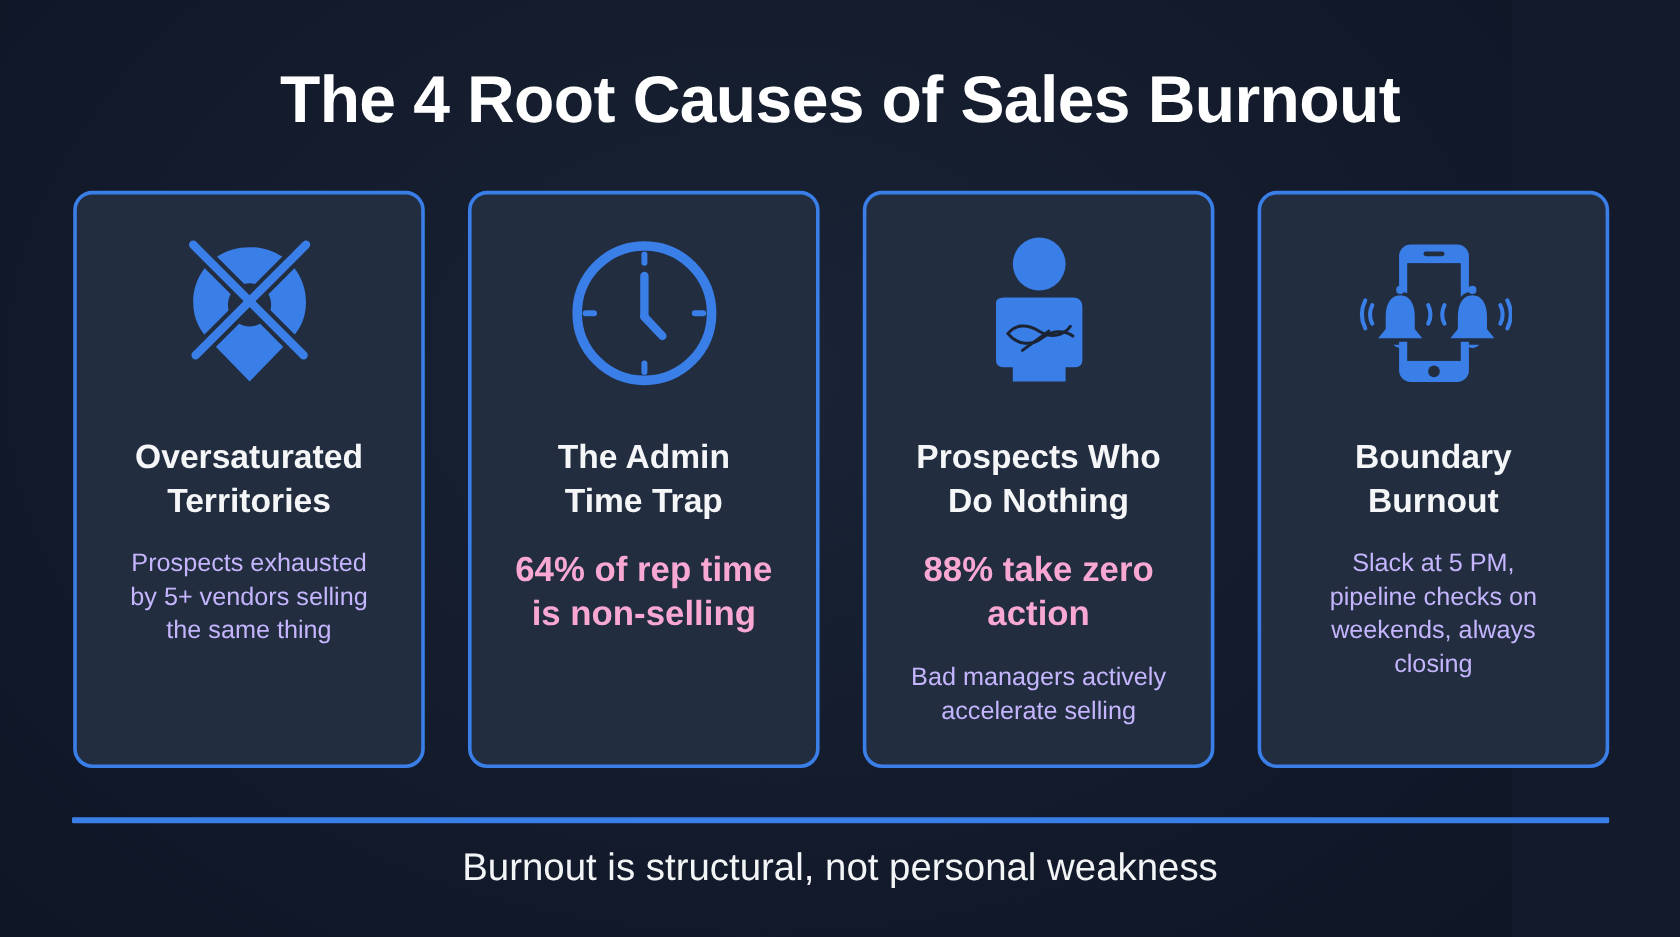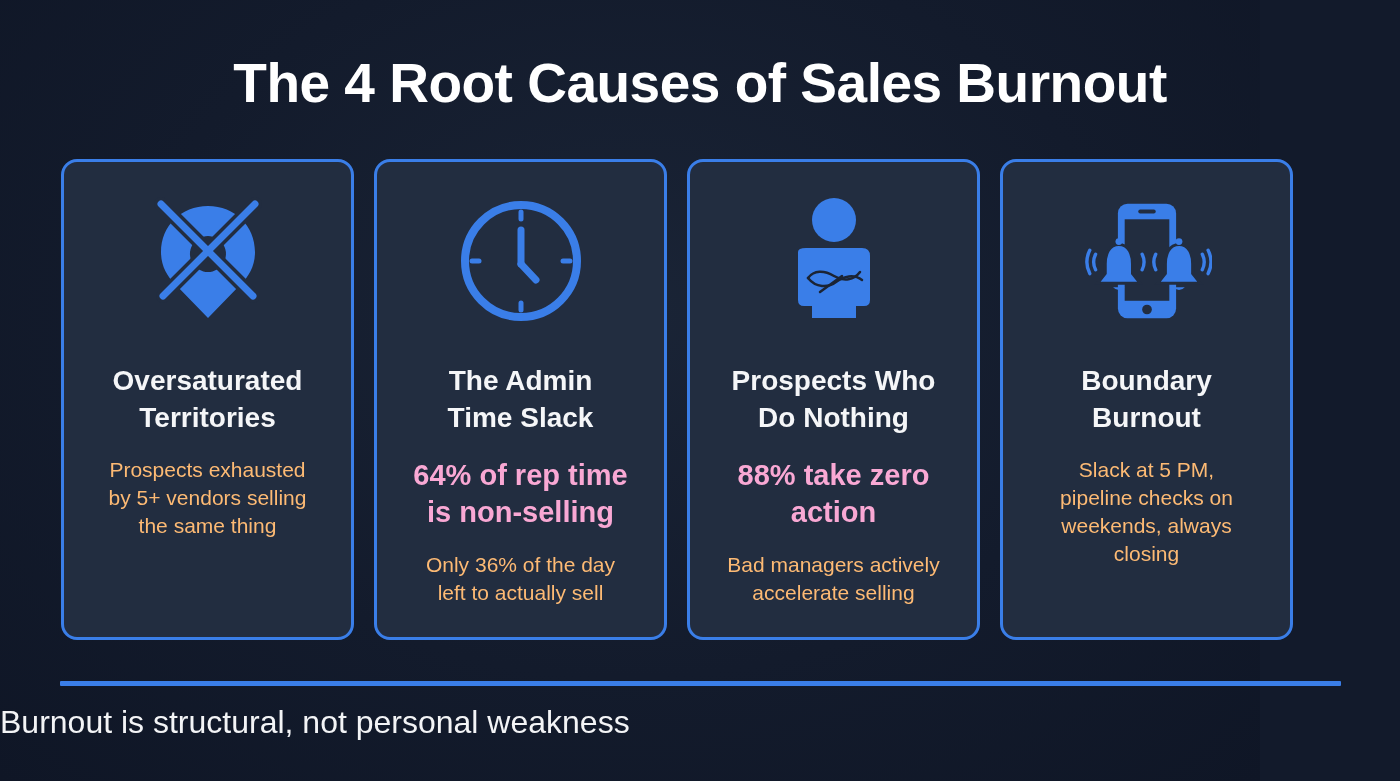--- a/index.html
+++ b/index.html
@@ -13,21 +13,21 @@
     background: radial-gradient(ellipse at 50% 40%, #1a2436 0%, #131b2c 55%, #0f1626 100%);
   }
   .title {
     position: absolute; top: 48px; left: 0; width: 1400px;
     text-align: center; color: #ffffff;
     font-size: 55px; font-weight: 700; letter-spacing: -0.5px;
     line-height: 70px;
   }
   .cards {
     position: absolute; top: 159px; left: 61px;
-    display: flex; gap: 20px;
+    display: flex; gap: 36px;
   }
   .card {
     width: 293px; height: 481px;
     background: #222d40;
     border: 3px solid #3a7ee8;
     border-radius: 16px;
     display: flex; flex-direction: column; align-items: center;
     padding-top: 34px;
   }
   .icon { width: 130px; height: 130px; display: flex; align-items: center; justify-content: center; }
@@ -36,32 +36,32 @@
     color: #f5f6f8; font-size: 28px; font-weight: 700; line-height: 37px;
     text-align: center; white-space: pre-line;
   }
   .stat {
     margin-top: 21px;
     color: #f9a8d4; font-size: 29px; font-weight: 700; line-height: 37px;
     text-align: center; white-space: pre-line;
   }
   .desc {
     margin-top: 16px;
-    color: #fdba74; font-size: 21px; line-height: 28px;
+    color: #c4b5fd; font-size: 21px; line-height: 28px;
     text-align: center; white-space: pre-line;
   }
   .card.has-stat .desc { margin-top: 20px; }
   .card:not(.has-stat) .desc { margin-top: 20px; }
   .divider {
     position: absolute; top: 681px; left: 60px; width: 1281px; height: 5px;
     background: #3a7ee8; border-radius: 1px;
   }
   .footer {
     position: absolute; top: 700px; left: 0; width: 1400px;
-    text-align: left; color: #f3f4f6;
+    text-align: center; color: #f3f4f6;
     font-size: 32px; line-height: 44px;
   }
 </style>
 </head>
 <body>
 
 <div class="slide">
   <h1 class="title">The 4 Root Causes of Sales Burnout</h1>
 
   <div class="cards">
@@ -89,25 +89,23 @@
           <circle cx="63" cy="63" r="56" fill="none" stroke="#3a7ee8" stroke-width="8"></circle>
           <line x1="63" y1="14" x2="63" y2="21" stroke="#3a7ee8" stroke-width="5" stroke-linecap="round"></line>
           <line x1="63" y1="105" x2="63" y2="112" stroke="#3a7ee8" stroke-width="5" stroke-linecap="round"></line>
           <line x1="14" y1="63" x2="21" y2="63" stroke="#3a7ee8" stroke-width="5" stroke-linecap="round"></line>
           <line x1="105" y1="63" x2="112" y2="63" stroke="#3a7ee8" stroke-width="5" stroke-linecap="round"></line>
           <line x1="63" y1="32" x2="63" y2="66" stroke="#3a7ee8" stroke-width="7" stroke-linecap="round"></line>
           <line x1="63" y1="66" x2="78" y2="82" stroke="#3a7ee8" stroke-width="7" stroke-linecap="round"></line>
         </svg>
       </div>
       <div class="card-title">The Admin
-Time Slack</div>
+Time Trap</div>
       <div class="stat">64% of rep time
 is non-selling</div>
-      <div class="desc">Only 36% of the day
-left to actually sell</div>
     </div>
 
     <div class="card has-stat">
       <div class="icon">
         <svg width="100" height="130" viewBox="0 0 100 130">
           <circle cx="50" cy="24" r="22" fill="#3a7ee8"></circle>
           <path d="M14 56 Q14 52 22 52 L78 52 Q86 52 86 60 L86 104 Q86 110 80 110 L72 110 L72 122 L28 122 L28 110 L20 110 Q14 110 14 104 Z" fill="#3a7ee8"></path>
           <path d="M24 82 C30 74 40 74 50 80 C60 86 70 84 76 76" fill="none" stroke="#1b2434" stroke-width="2.5" stroke-linecap="round"></path>
           <path d="M24 82 C32 92 44 92 52 86 C60 80 70 78 78 84" fill="none" stroke="#1b2434" stroke-width="2.5" stroke-linecap="round"></path>
           <path d="M36 96 L58 80" fill="none" stroke="#1b2434" stroke-width="2.5" stroke-linecap="round"></path>

